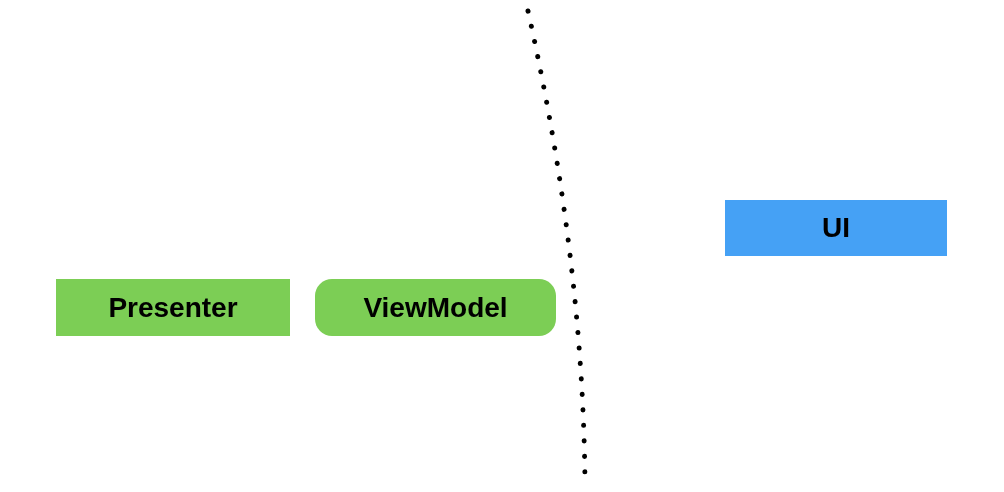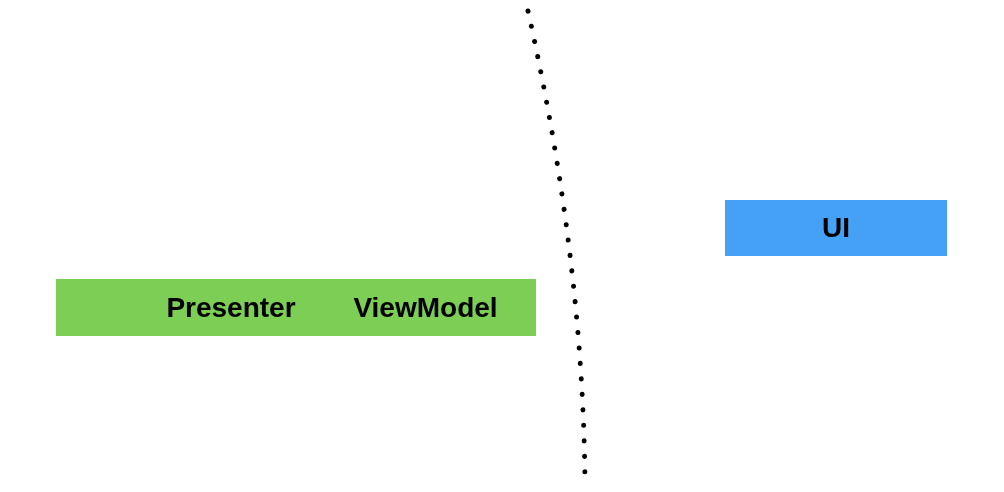--- a/index.html
+++ b/index.html
@@ -27,22 +27,22 @@
     position: absolute;
     display: flex;
     align-items: center;
     justify-content: center;
     font-weight: 700;
     font-size: 28px;
     color: #000000;
     letter-spacing: 0px;
     margin-top: 44px;
   }
-  .node-presenter { left: 56px;  top: 235px; width: 254px; height: 57px; padding-left: 48px; }
-  .node-viewmodel { left: 315px; top: 235px; width: 221px; height: 57px; }
+  .node-presenter { left: 56px;  top: 235px; width: 234px; height: 57px; }
+  .node-viewmodel { left: 315px; top: 235px; width: 241px; height: 57px; border-radius: 17px; }
   .node-ui        { left: 725px; top: 156px; width: 222px; height: 56px; }
 </style>
 </head>
 <body>
 
 <div class="canvas">
 
   <svg class="boundary-svg" viewBox="0 0 1004 492" xmlns="http://www.w3.org/2000/svg" aria-hidden="true">
     <path d="M 528 11 Q 583 258 585 484" fill="none" stroke="#000000" stroke-width="5" stroke-linecap="round" stroke-dasharray="0.1 15.4"></path>
   </svg>

